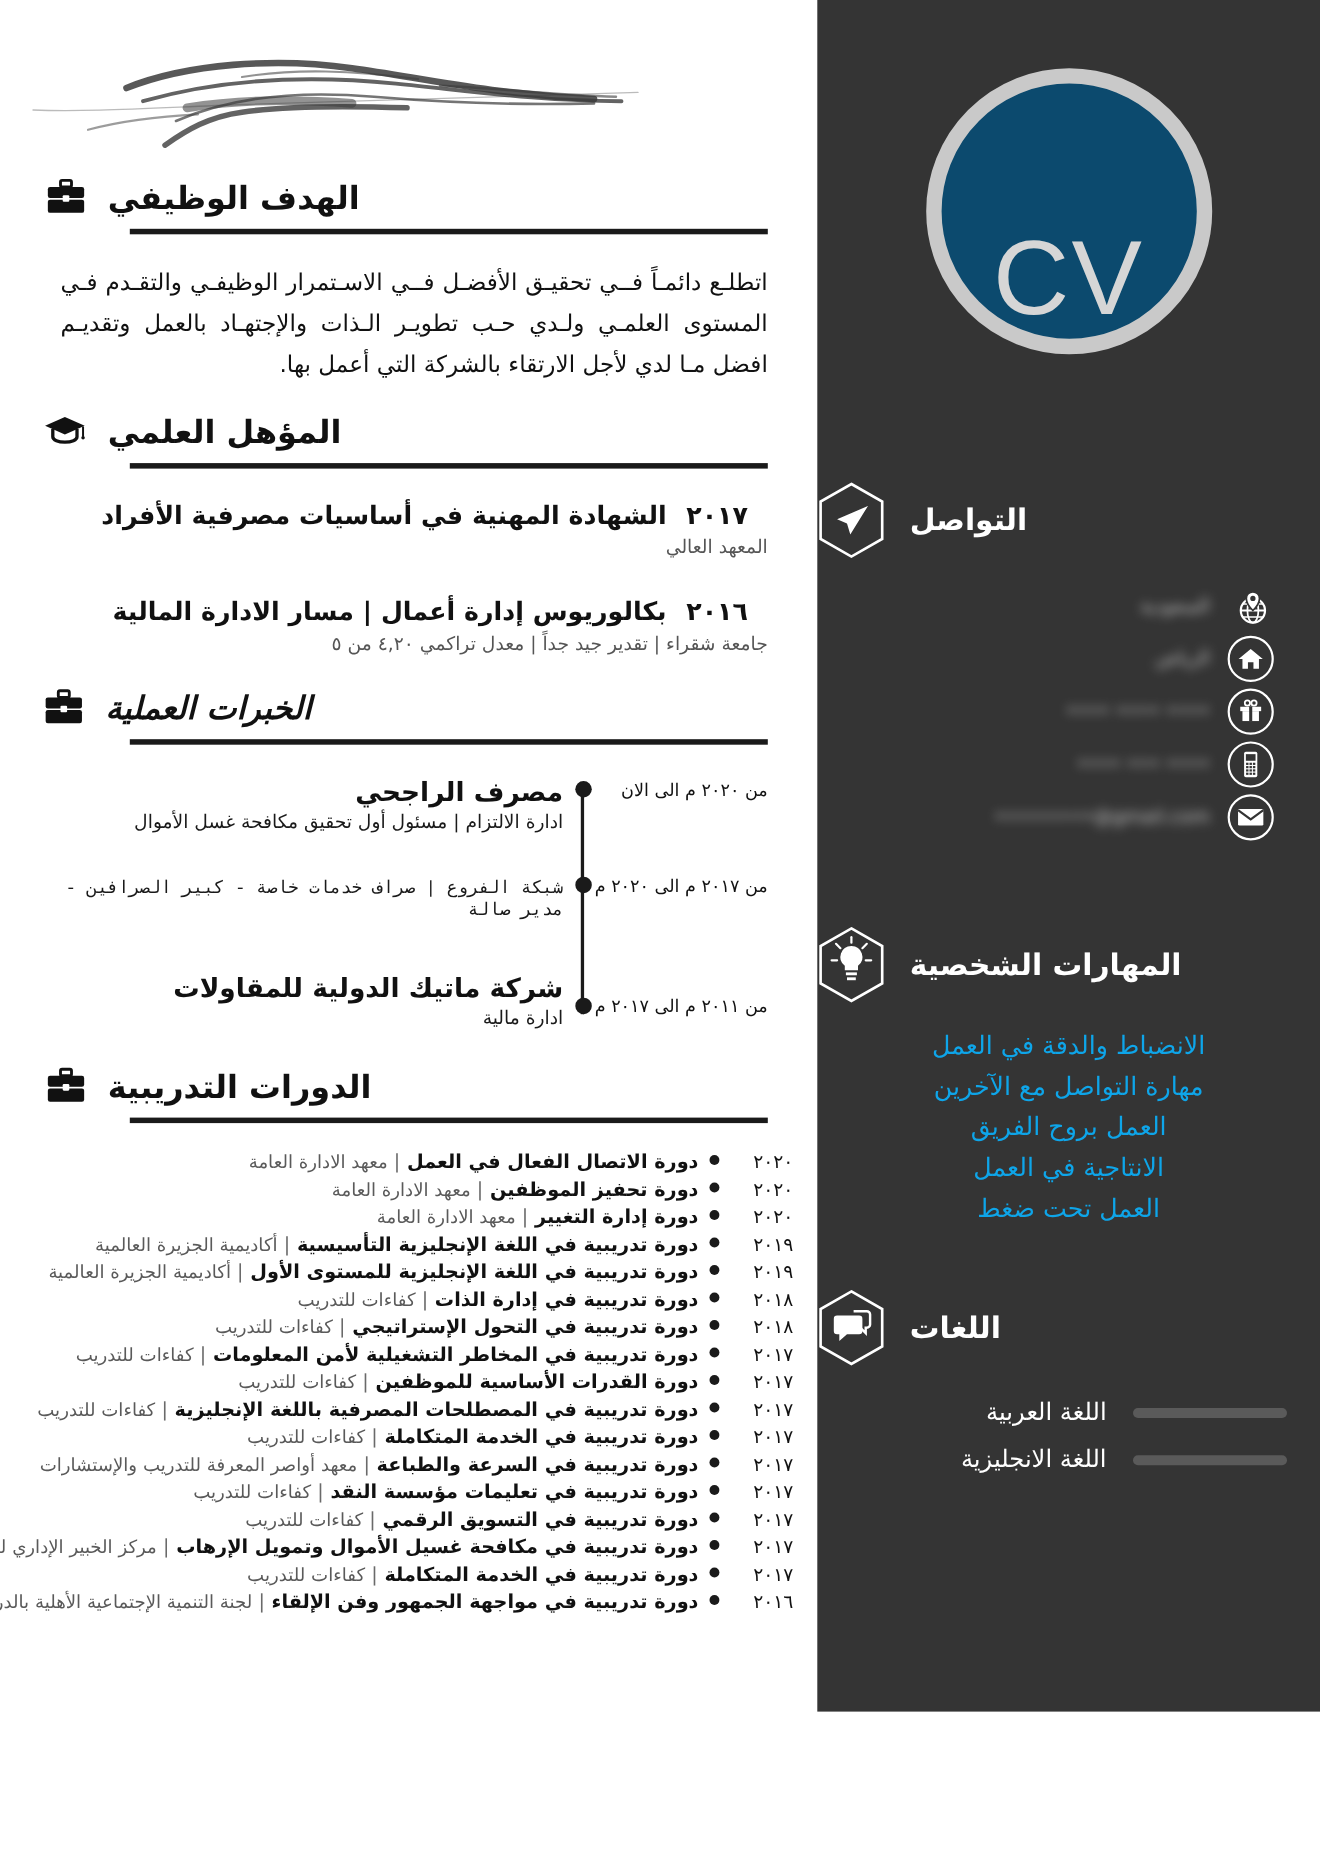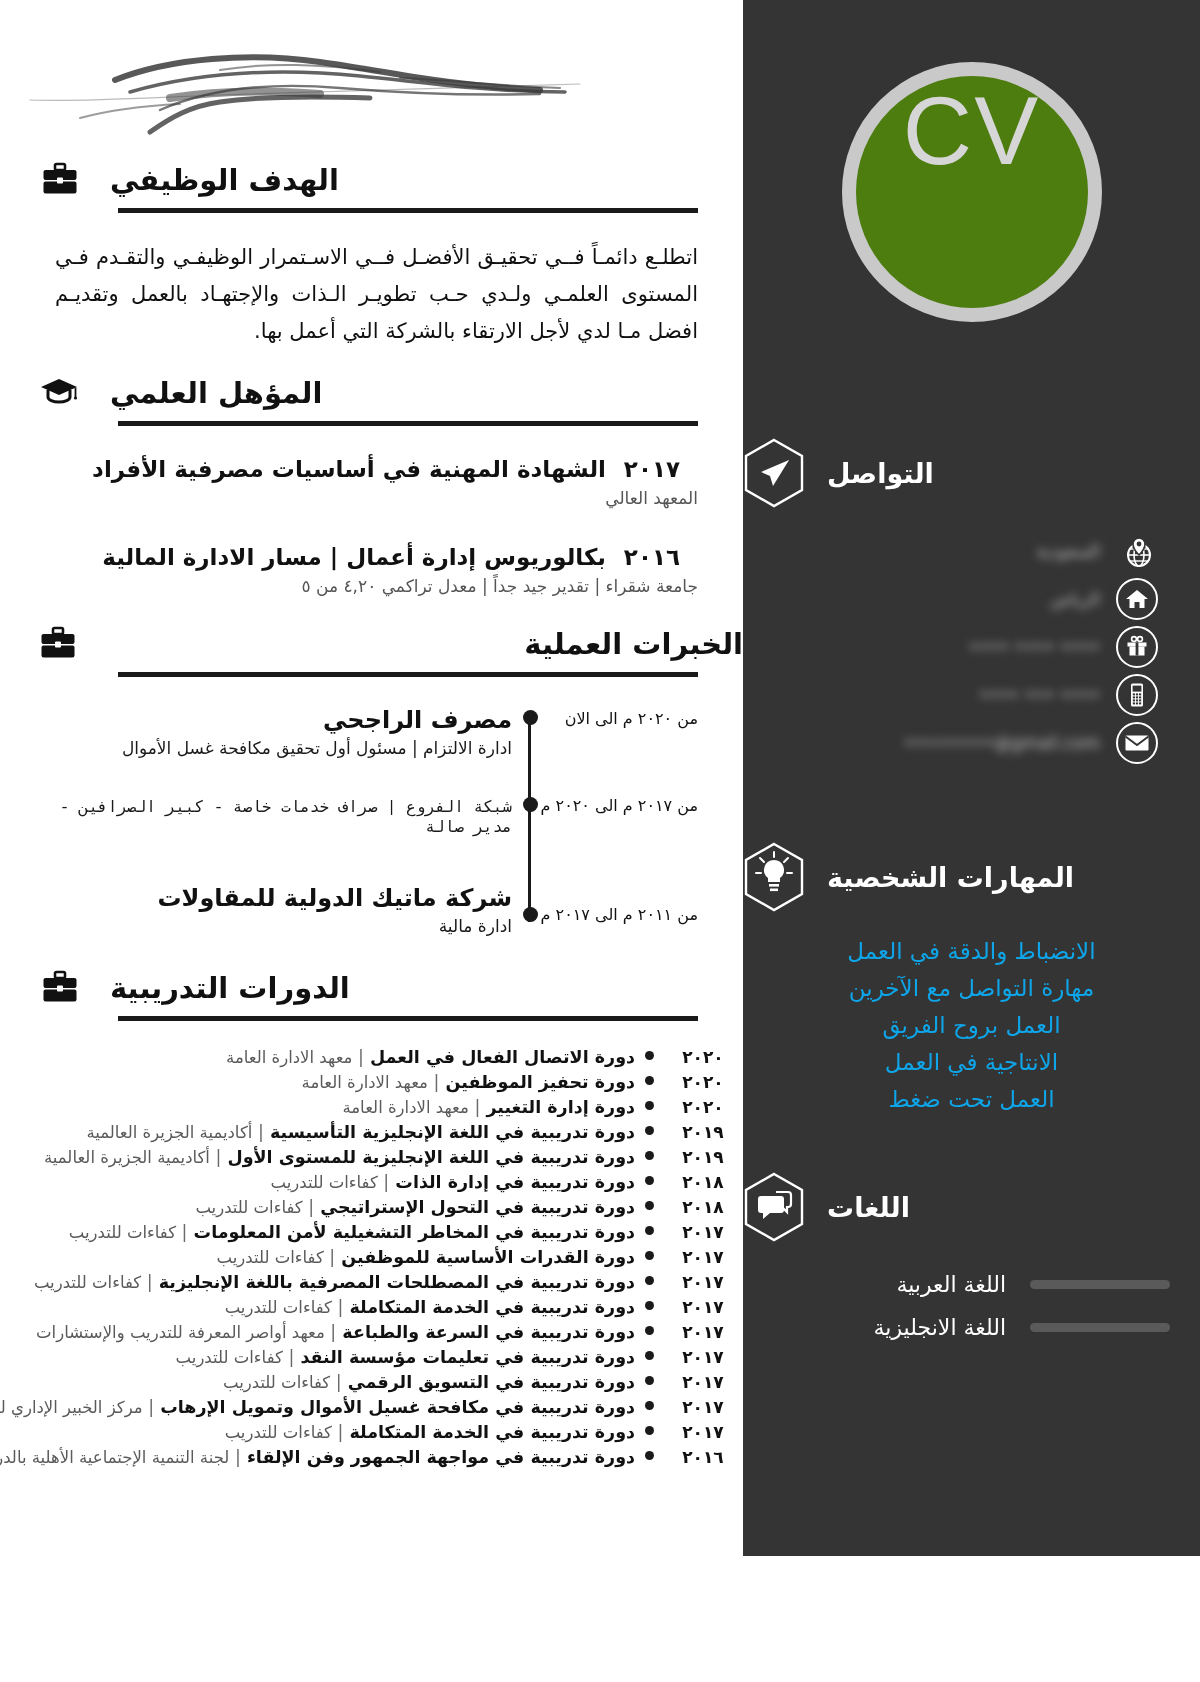--- a/index.html
+++ b/index.html
@@ -30,23 +30,23 @@
 
   
   .avatar-wrap {
     position: absolute;
     top: 62px; left: 0; right: 0;
     display: flex; justify-content: center;
   }
   .avatar-ring {
     width: 260px; height: 260px;
     border-radius: 50%;
-    background: #4d7c0f;
+    background: #0c4a6e;
     border: 14px solid #c9c9c9;
-    display: flex; align-items: flex-start; justify-content: center;
+    display: flex; align-items: flex-end; justify-content: center;
   }
   .avatar-text {
     font-family: "Liberation Sans", sans-serif;
     font-size: 96px;
     font-weight: 400;
     color: #d6d6d6;
     letter-spacing: 2px;
     direction: ltr;
   }
 
@@ -177,21 +177,21 @@
   #signature svg { width: 100%; height: 100%; }
 
   .sec {
     padding: 0 0 0 0;
   }
   .sec-head {
     display: flex;
     flex-direction: row;
     align-items: center;
     justify-content: flex-start;
-    gap: 32px;
+    gap: 20px;
     padding-right: 0;
     padding-left: 40px;
   }
   .sec-title {
     font-size: 29px;
     font-weight: bold;
     color: #111111;
     white-space: nowrap;
   }
   .sec-ico { width: 36px; height: 36px; flex: 0 0 auto; }
@@ -302,21 +302,20 @@
     gap: 0;
     margin-bottom: 5px;
   }
   .c-year {
     width: 80px;
     flex: 0 0 80px;
     text-align: center;
     font-size: 17px;
     color: #111111;
     white-space: nowrap;
-    font-weight: bold;
   }
   .c-bullet {
     width: 28px;
     flex: 0 0 28px;
     display: flex;
     justify-content: center;
   }
   .c-bullet i {
     display: block;
     width: 9px; height: 9px;
@@ -555,21 +554,21 @@
 
       <div class="edu-block" style="margin-top:36px;">
         <div class="edu-line1">
           <span class="edu-year">٢٠١٦</span><span>بكالوريوس إدارة أعمال | مسار الادارة المالية</span>
         </div>
         <div class="edu-line2">جامعة شقراء | تقدير جيد جداً | معدل تراكمي ٤,٢٠ من ٥</div>
       </div>
     </section>
 
     <section class="sec" style="margin-top:30px;">
-      <div class="sec-head" style="justify-content:space-between; padding-left:40px;">
+      <div class="sec-head" style="justify-content:flex-end; padding-left:40px;font-style:italic;">
         <span class="sec-title">الخبرات العملية</span>
         <span class="sec-ico">
           <svg width="36" height="34" viewBox="0 0 36 34">
             <rect x="13" y="2" width="10" height="6" rx="1.5" fill="none" stroke="#111" stroke-width="2.6"></rect>
             <rect x="1.5" y="8" width="33" height="10" rx="2" fill="#111"></rect>
             <rect x="1.5" y="19.5" width="33" height="12" rx="2" fill="#111"></rect>
             <rect x="15" y="15.5" width="6" height="6" rx="1" fill="#ffffff"></rect>
           </svg>
         </span>
       </div>

